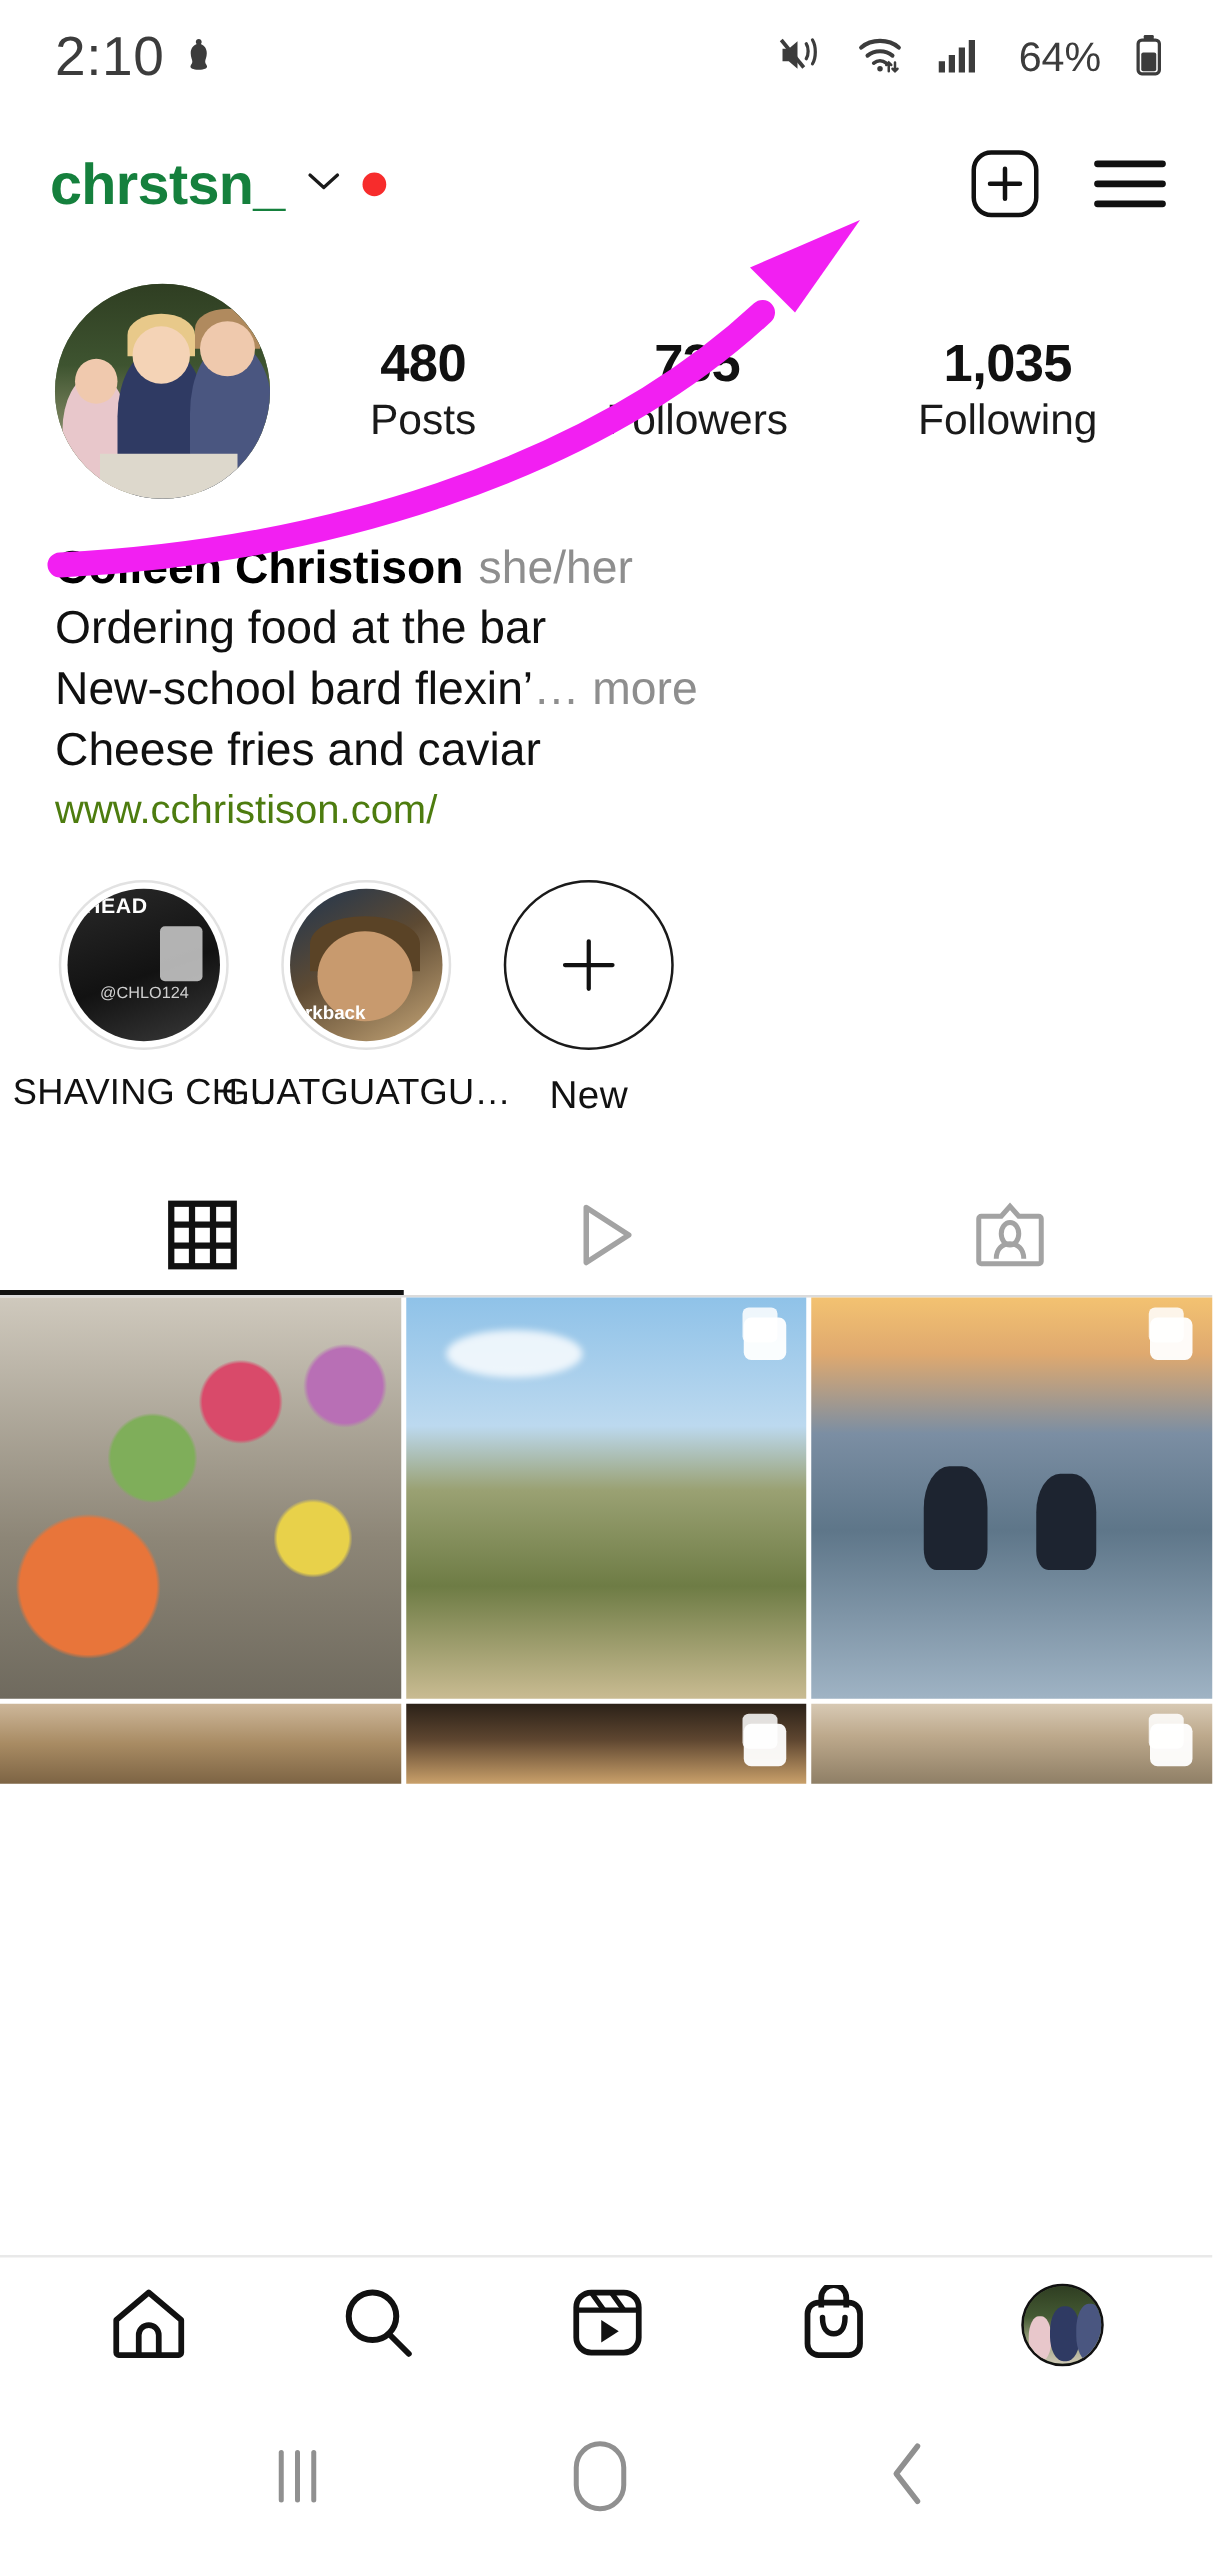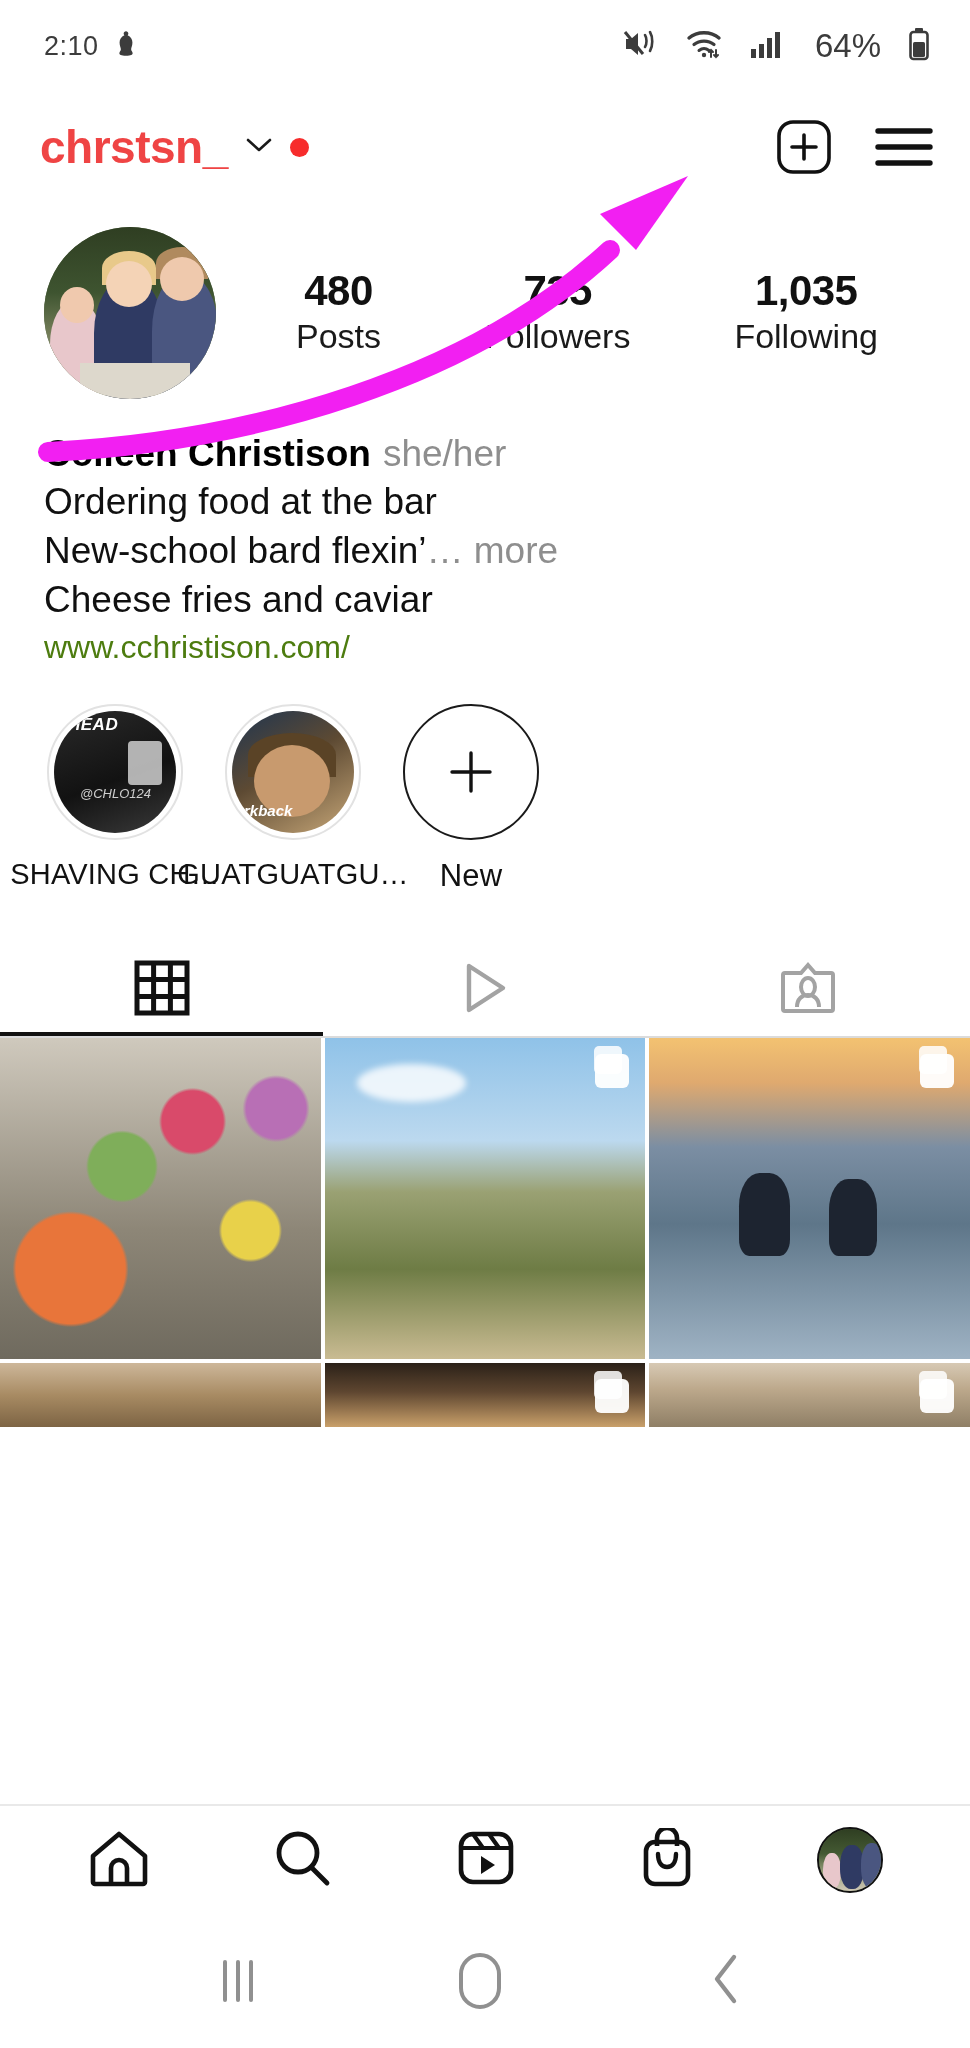--- a/index.html
+++ b/index.html
@@ -10,31 +10,31 @@
     overflow: hidden;
   }
   .phone { position: relative; width: 970px; height: 2048px; background: #fff; }
 
   
   .statusbar {
     height: 92px; display: flex; align-items: center;
     justify-content: space-between; padding: 0 40px 0 44px;
   }
   .sb-left { display: flex; align-items: center; gap: 14px; }
-  .sb-time { font-size: 27px; color: #3c3c3c; letter-spacing: .5px; }
+  .sb-time { font-size: 44px; color: #3c3c3c; letter-spacing: .5px; }
   .sb-right { display: flex; align-items: center; gap: 27px; }
   .sb-batt { font-size: 33px; color: #3c3c3c; margin-left: 4px; }
 
   
   .appbar {
     height: 110px; display: flex; align-items: center;
     justify-content: space-between; padding: 0 36px 0 40px;
   }
   .handle-wrap { display: flex; align-items: center; gap: 16px; }
-  .handle { font-size: 46px; font-weight: 700; color: #ef4444; letter-spacing: -.5px; }
+  .handle { font-size: 46px; font-weight: 700; color: #15803d; letter-spacing: -.5px; }
   .chev { color: #1a1a1a; display: block; }
   .dot-red { width: 19px; height: 19px; border-radius: 50%; background: #f72c2c; }
   .appbar-actions { display: flex; align-items: center; gap: 42px; }
   .icon-btn { display: flex; align-items: center; justify-content: center; }
 
   
   .profile-row {
     display: flex; align-items: center; padding: 12px 40px 0 44px; height: 210px;
   }
   .avatar {
@@ -77,21 +77,21 @@
     font-size: 37px; font-weight: 700; color: #111; background:#fff;
   }
 
   
   .highlights { display: flex; padding: 34px 0 0 26px; gap: 0; }
   .hl { width: 178px; display: flex; flex-direction: column; align-items: center; }
   .hl-ring {
     width: 136px; height: 136px; border-radius: 50%;
     border: 2.5px solid #e2e2e2; padding: 5px; background:#fff;
   }
-  .hl-img { width: 100%; height: 100%; border-radius: 50%; overflow: hidden; position: relative; font-style: italic; }
+  .hl-img { width: 100%; height: 100%; border-radius: 50%; overflow: hidden; position: relative; }
   .hl1 { background: linear-gradient(160deg,#2a2a2a 0%,#121212 55%,#3a3a3a 100%); }
   .hl1 .tag { position:absolute; left:14px; top:4px; font-size:17px; font-weight:700; color:#fff; letter-spacing:.5px; }
   .hl1 .wm { position:absolute; left:26px; bottom:32px; font-size:13px; color:#cfcfcf;margin-top:44px; }
   .hl1 .blob { position:absolute; right:14px; top:30px; width:34px; height:44px; background:#cfcfcf; border-radius:4px; opacity:.85; }
   .hl2 { background: linear-gradient(150deg,#1f3550 0%,#5d4a33 45%,#c7a778 100%); }
   .hl2 .face { position:absolute; left:22px; top:34px; width:76px; height:72px; border-radius:50%; background:#c89a6e; }
   .hl2 .hair { position:absolute; left:16px; top:22px; width:88px; height:44px; border-radius:50% 50% 0 0; background:#5a4326; }
   .hl2 .wm { position:absolute; left:12px; bottom:14px; font-size:15px; font-weight:700; color:#fff; }
   .hl-new {
     width: 136px; height: 136px; border-radius: 50%;

